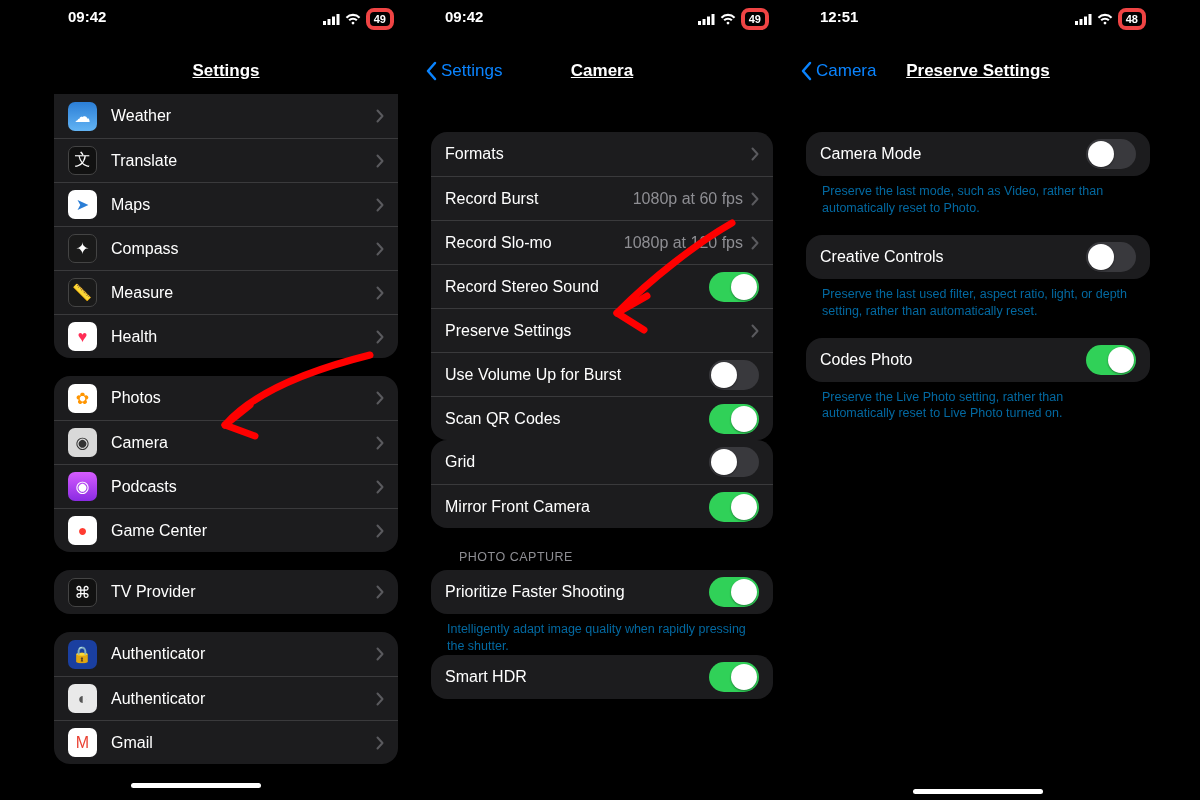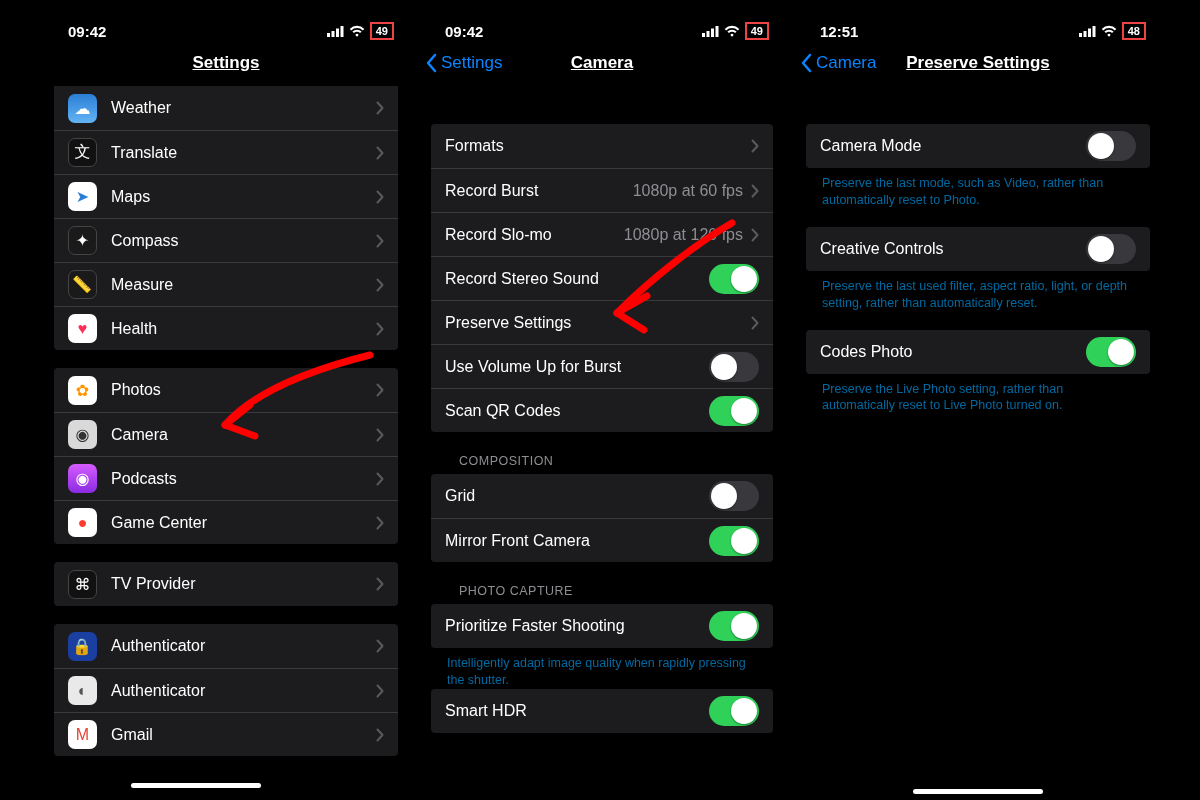--- a/index.html
+++ b/index.html
@@ -1,30 +1,30 @@
 <!DOCTYPE html>
 <html><head>
 <meta charset="utf-8">
 <style>
   * { box-sizing: border-box; margin: 0; padding: 0; font-family: -apple-system, "Helvetica Neue", Arial, sans-serif; -webkit-font-smoothing: antialiased; }
   body { background:#000; width:1200px; height:800px; overflow:hidden; display:flex; }
   .phone { position:relative; height:800px; background:#000; overflow:hidden; }
   .p1 { width:372px; margin-left:40px; }
   .p2 { width:370px; margin-left:5px; }
   .p3 { width:372px; margin-left:5px; }
-  .status { position:relative; height:40px; display:flex; align-items:flex-end; justify-content:space-between; padding:0 18px 0 28px; color:#fff; font-size:15px; font-weight:600; }
+  .status { position:relative; height:40px; display:flex; align-items:flex-start; justify-content:space-between; padding:0 18px 0 28px; color:#fff; font-size:15px; font-weight:600;margin-top:8px; }
   .status-right { display:flex; align-items:center; gap:5px; }
-  .batt-box { display:flex; align-items:center; border:2px solid #ef4444; border-radius:0; padding:0 4px; font-size:11px; font-weight:700; line-height:14px; }
+  .batt-box { display:flex; align-items:center; border:4px solid #ef4444; border-radius:8px; padding:0 4px; font-size:11px; font-weight:700; line-height:14px; }
   svg.sicon { display:block; }
   .nav { position:relative; height:46px; display:flex; align-items:center; justify-content:center; color:#fff;text-decoration:underline; }
   .nav-title { font-size:17px; font-weight:600; }
   .nav-back { position:absolute; left:8px; top:0; height:46px; display:flex; align-items:center; gap:4px; color:#0A84FF; font-size:17px; }
   .nav-back svg { display:block; }
   .content { padding:0 14px; }
-  .group { background:#1C1C1E; border-radius:4px; overflow:hidden; margin-top:18px; }
+  .group { background:#1C1C1E; border-radius:16px; overflow:hidden; margin-top:18px; }
   .group.first-partial { border-top-left-radius:0; border-top-right-radius:0; margin-top:0; }
   .row { position:relative; display:flex; align-items:center; height:44px; padding:0 14px; color:#fff; font-size:16px; }
   .row + .row { border-top:0.5px solid #3A3A3C; }
   .row .icon { width:29px; height:29px; border-radius:7px; margin-right:14px; flex-shrink:0; display:flex; align-items:center; justify-content:center; font-size:16px; color:#fff; }
   .row .label { flex:1; }
   .row .detail { color:#8E8E93; font-size:16px; margin-right:8px; }
   .row .chev { color:#5A5A5E; }
   .sect-header { color:#8E8E93; font-size:12.5px; letter-spacing:0.5px; padding:22px 14px 6px 28px; text-transform:uppercase; }
   .sect-footer { color:#0369a1; font-size:12.5px; line-height:1.35; padding:7px 16px 0 16px; }
   .toggle { width:50px; height:30px; border-radius:15px; position:relative; flex-shrink:0; }
@@ -258,21 +258,20 @@
             <div class="knob"></div>
           </div>
         </div>
         <div class="row">
           <span class="label">Scan QR Codes</span>
           <div class="toggle on">
             <div class="knob"></div>
           </div>
         </div>
       </div>
-      <div class="sect-header">COMPOSITION</div>
       <div class="group" style="margin-top:0">
         <div class="row">
           <span class="label">Grid</span>
           <div class="toggle off">
             <div class="knob"></div>
           </div>
         </div>
         <div class="row">
           <span class="label">Mirror Front Camera</span>
           <div class="toggle on">

